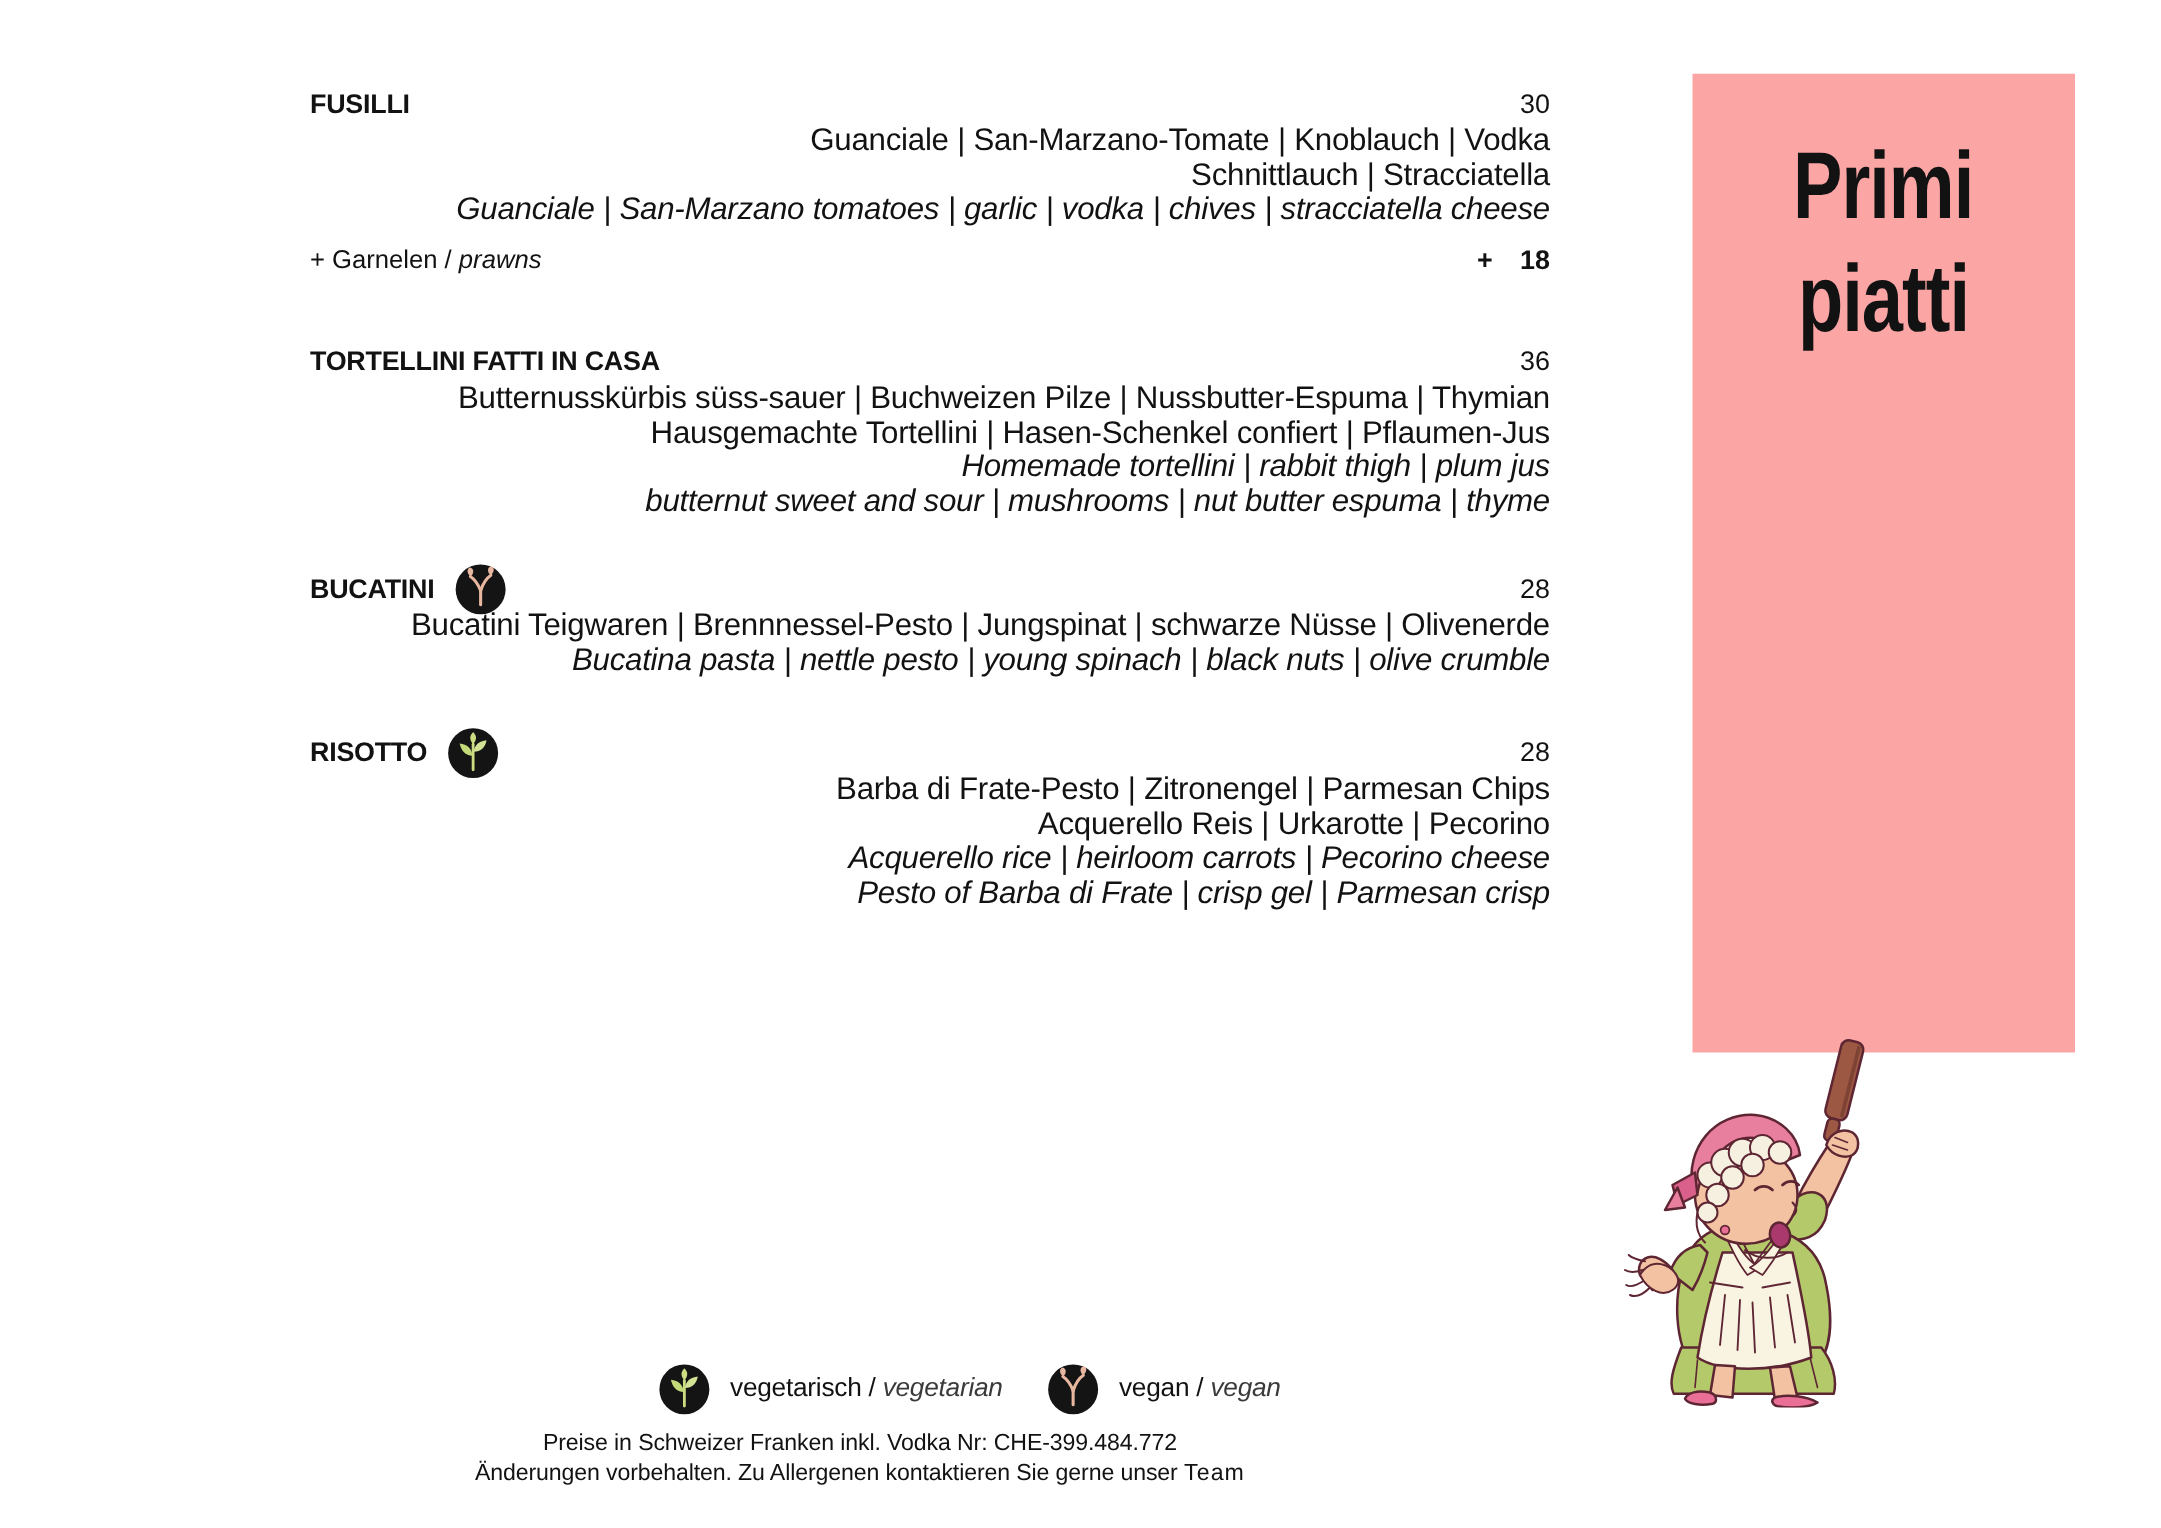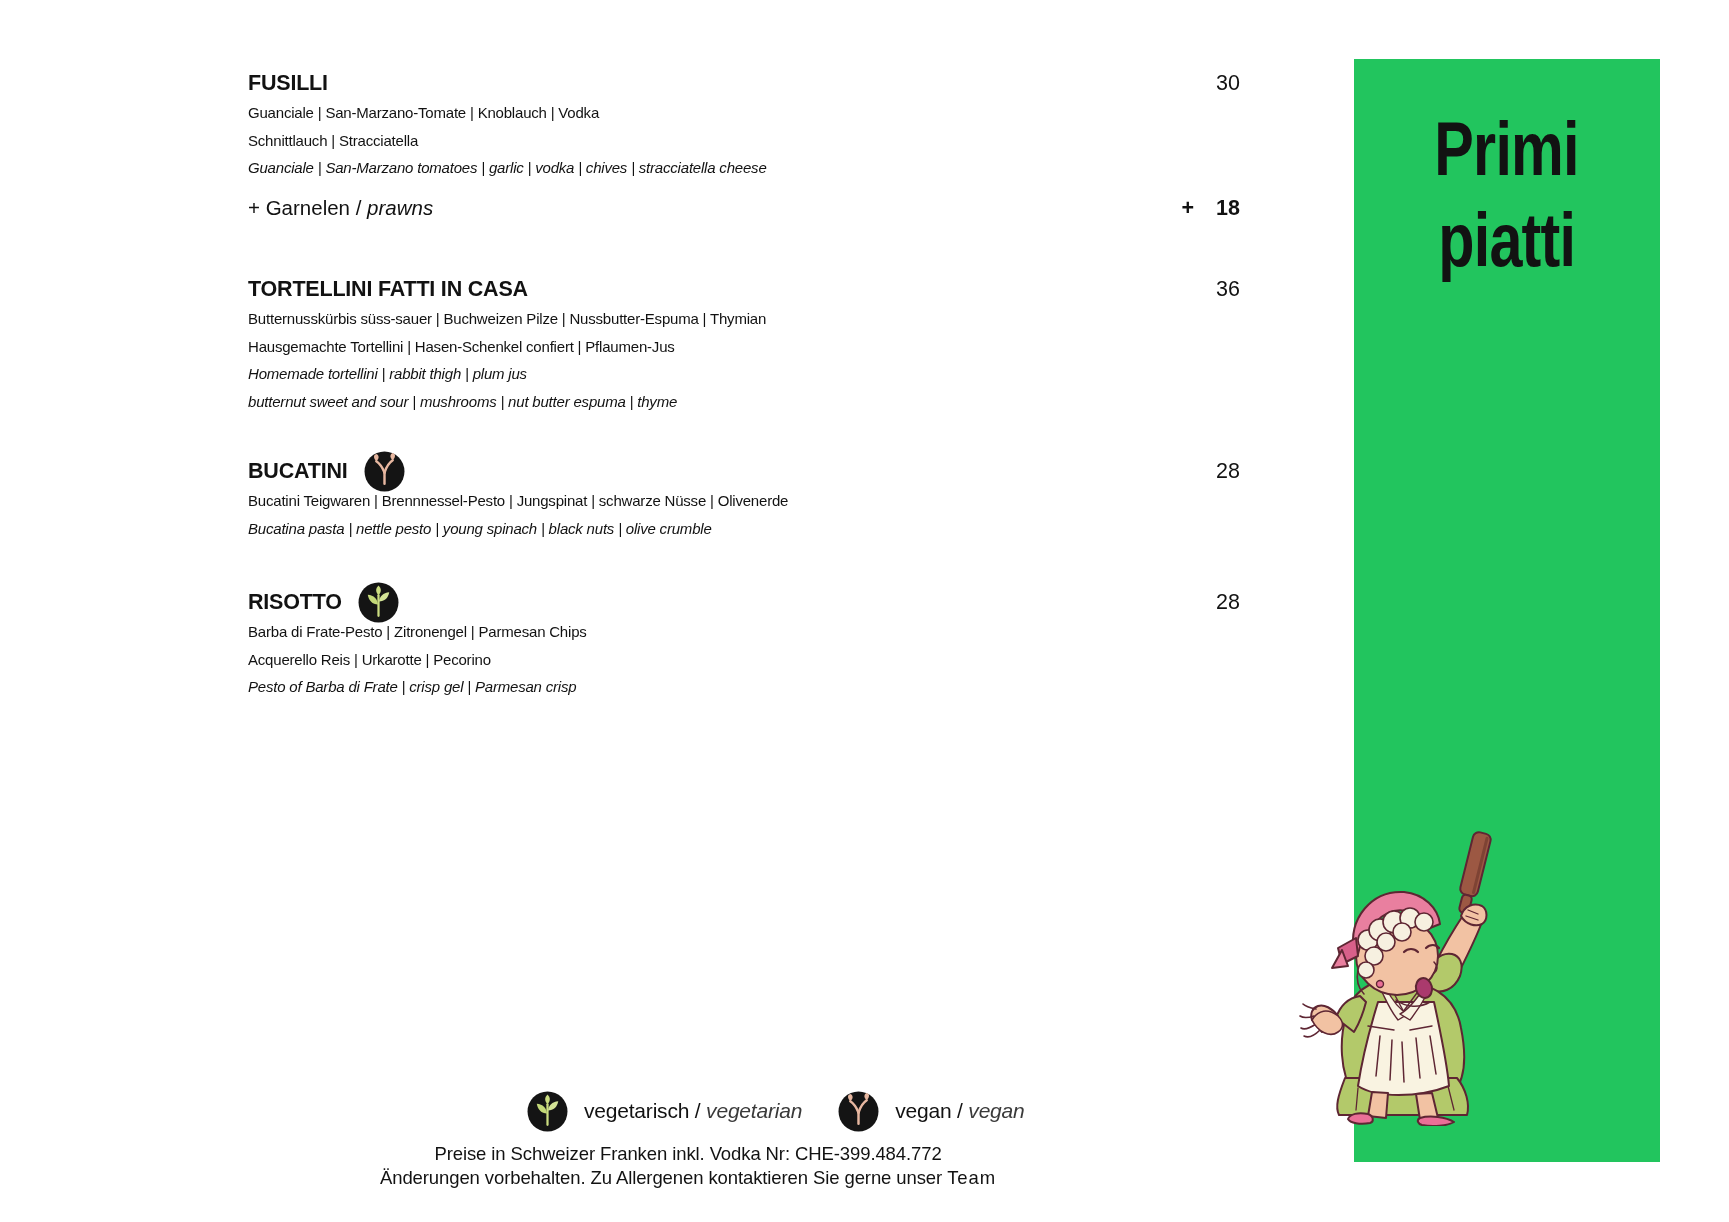--- a/index.html
+++ b/index.html
@@ -4,22 +4,22 @@
 <style>
   * { margin:0; padding:0; box-sizing:border-box; }
   html,body { background:#ffffff; }
   body {
     width:1729px; height:1222px; position:relative; overflow:hidden;
     font-family:"Liberation Sans", sans-serif; color:#121212;
   }
 
   
   .green-panel {
-    position:absolute; left:1354px; top:59px; width:306px; height:1103px;
-    background:#22c55e;
+    position:absolute; left:1354px; top:59px; width:306px; height:783px;
+    background:#fca5a5;
   }
   .panel-title {
     position:absolute; top:44px; left:0; width:100%;
     text-align:center; font-weight:bold; color:#121212;
     font-size:76px; line-height:91px; letter-spacing:-1px;
   }
   .panel-title .tline { display:inline-block; transform:scaleX(0.78); transform-origin:center; }
   .chef {
     position:absolute; left:1298px; top:830px; width:205px; height:296px;
   }
@@ -29,21 +29,21 @@
   .item-0 { top:70px; }
   .item-1 { top:276px; }
   .item-2 { top:458px; }
   .item-3 { top:589px; }
 
   .title-row { position:relative; display:flex; align-items:center; gap:16px; height:26px; margin-bottom:3px;text-align:center; }
   .title-row h3 { font-size:21.5px; font-weight:bold; letter-spacing:-0.2px; }
   .price { position:absolute; right:0; top:1px; font-size:21.5px; font-weight:normal; }
   .diet-badge { width:41px; height:41px; flex:0 0 auto; }
 
-  .item p { font-size:15px; line-height:27.5px; letter-spacing:-0.2px; }
+  .item p { font-size:25px; line-height:27.5px; letter-spacing:-0.2px;text-align:right; }
   .item p.en { font-style:italic; }
 
   .addon-row { position:relative; margin-top:14px; height:27px; font-size:20.5px; }
   .addon-label i { font-style:italic; }
   .addon-price { position:absolute; right:0; top:0; display:flex; gap:22px; font-weight:bold; font-size:21.5px; }
 
   
   .legend {
     position:absolute; left:527px; top:1089px; height:44px;
     display:flex; align-items:center; font-size:21px;
@@ -189,20 +189,21 @@
       <circle cx="20" cy="20" r="19.5" fill="#141414"></circle>
       <path d="M20,33 C20,27 20,20 20,13" stroke="#cbdd80" stroke-width="2.2" fill="none" stroke-linecap="round"></path>
       <path d="M19.5,22 C14,22 10.5,18 9.5,12.5 C15.5,13 19,16.5 19.5,22 Z" fill="#c3d878"></path>
       <path d="M20.5,19 C26,19 29.5,15.5 30.5,10 C24.5,10.5 21,14 20.5,19 Z" fill="#d3e396"></path>
       <path d="M20,13 C17,9.5 17,6.5 20,3.5 C23,6.5 23,9.5 20,13 Z" fill="#cbdd80"></path>
     </svg>
     <span class="price">28</span>
   </div>
   <p class="de">Barba di Frate-Pesto | Zitronengel | Parmesan Chips</p>
   <p class="de">Acquerello Reis | Urkarotte | Pecorino</p>
+  <p class="en">Acquerello rice | heirloom carrots | Pecorino cheese</p>
   <p class="en">Pesto of Barba di Frate | crisp gel | Parmesan crisp</p>
 </section>
 
 <div class="legend">
   <svg class="badge" viewBox="0 0 40 40">
     <circle cx="20" cy="20" r="19.5" fill="#141414"></circle>
     <path d="M20,33 C20,27 20,20 20,13" stroke="#cbdd80" stroke-width="2.2" fill="none" stroke-linecap="round"></path>
     <path d="M19.5,22 C14,22 10.5,18 9.5,12.5 C15.5,13 19,16.5 19.5,22 Z" fill="#c3d878"></path>
     <path d="M20.5,19 C26,19 29.5,15.5 30.5,10 C24.5,10.5 21,14 20.5,19 Z" fill="#d3e396"></path>
     <path d="M20,13 C17,9.5 17,6.5 20,3.5 C23,6.5 23,9.5 20,13 Z" fill="#cbdd80"></path>

